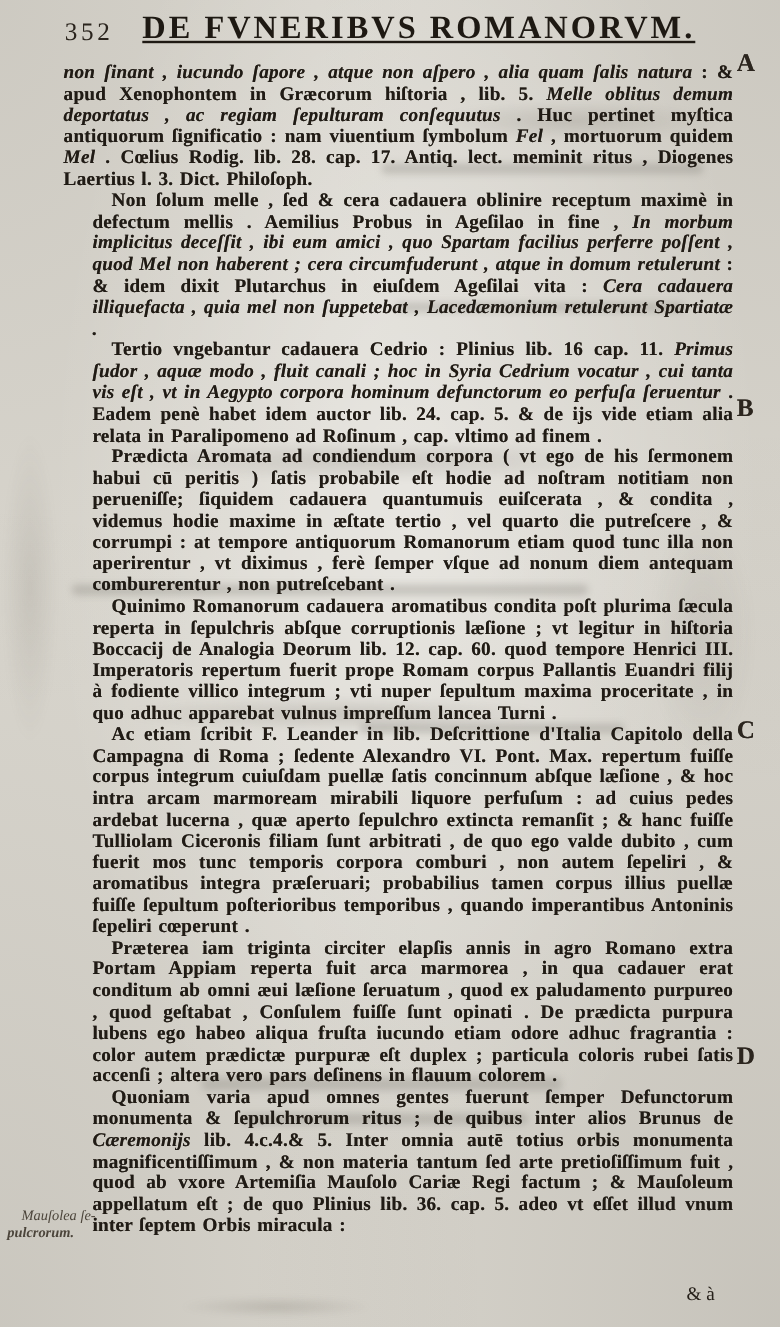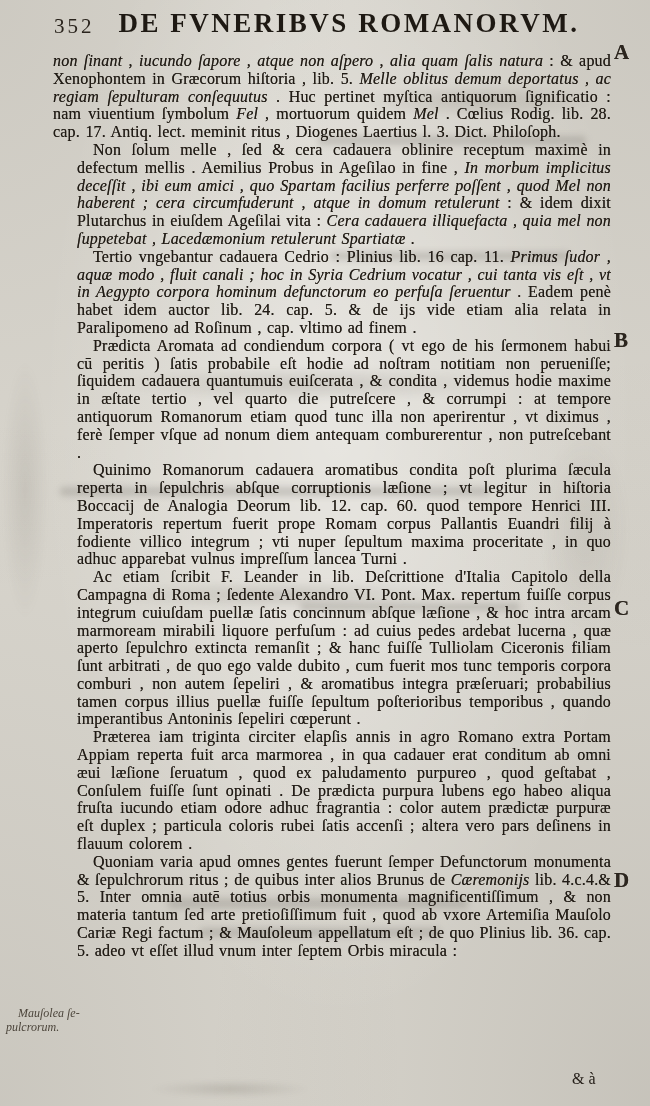--- a/index.html
+++ b/index.html
@@ -20,52 +20,52 @@
     color:#221d17;
   }
   
   .pagenum{
     position:absolute;left:54px;top:14px;
     font-size:21px;letter-spacing:3px;color:#2a241d;
   }
   .running-title{
     position:absolute;left:50%;top:8px;transform:translateX(-50%);
     margin-left:24px;white-space:nowrap;
-    font-size:27px;letter-spacing:2.5px;font-weight:600;color:#1e1913;
+    font-size:27px;letter-spacing:2.5px;font-weight:600;color:#1e1913;text-decoration:underline;
   }
   
   .text-block{
     position:absolute;left:53px;top:52px;width:558px;
     font-size:16px;line-height:17.8px;text-align:justify;
     letter-spacing:0.2px;word-spacing:1.2px;
     color:#201b15;
     text-shadow:0 0 0.5px rgba(35,28,20,0.75);
   }
-  .text-block p{margin:0;}
+  .text-block p{margin:0;font-weight:bold;}
   .text-block p.indent{text-indent:16px;margin-left:24px;}
   .it{font-style:italic;}
   
   .margin-letter{
     position:absolute;left:614px;width:26px;
     font-size:21px;font-weight:bold;color:#2b251e;
     text-shadow:0 0 0.5px rgba(35,28,20,0.7);
   }
   #ml-a{top:40px;}
   #ml-b{top:328px;}
   #ml-c{top:596px;}
   #ml-d{top:868px;}
   
   .margin-note{
     position:absolute;left:4px;top:958px;width:92px;
     font-size:12px;line-height:14px;font-style:italic;
     color:#4c453b;
     margin-top:48px;
   }
   .margin-note .l1{display:block;padding-left:14px;}
-  .margin-note .l2{display:block;padding-left:2px;}
+  .margin-note .l2{display:block;padding-left:2px;font-weight:bold;}
   
   .catchword{
     position:absolute;left:572px;top:1070px;
     font-size:16px;color:#26201a;
   }
   
   .ghost{
     position:absolute;height:9px;border-radius:4px;
     background:rgba(120,115,106,0.28);
     filter:blur(3px);

